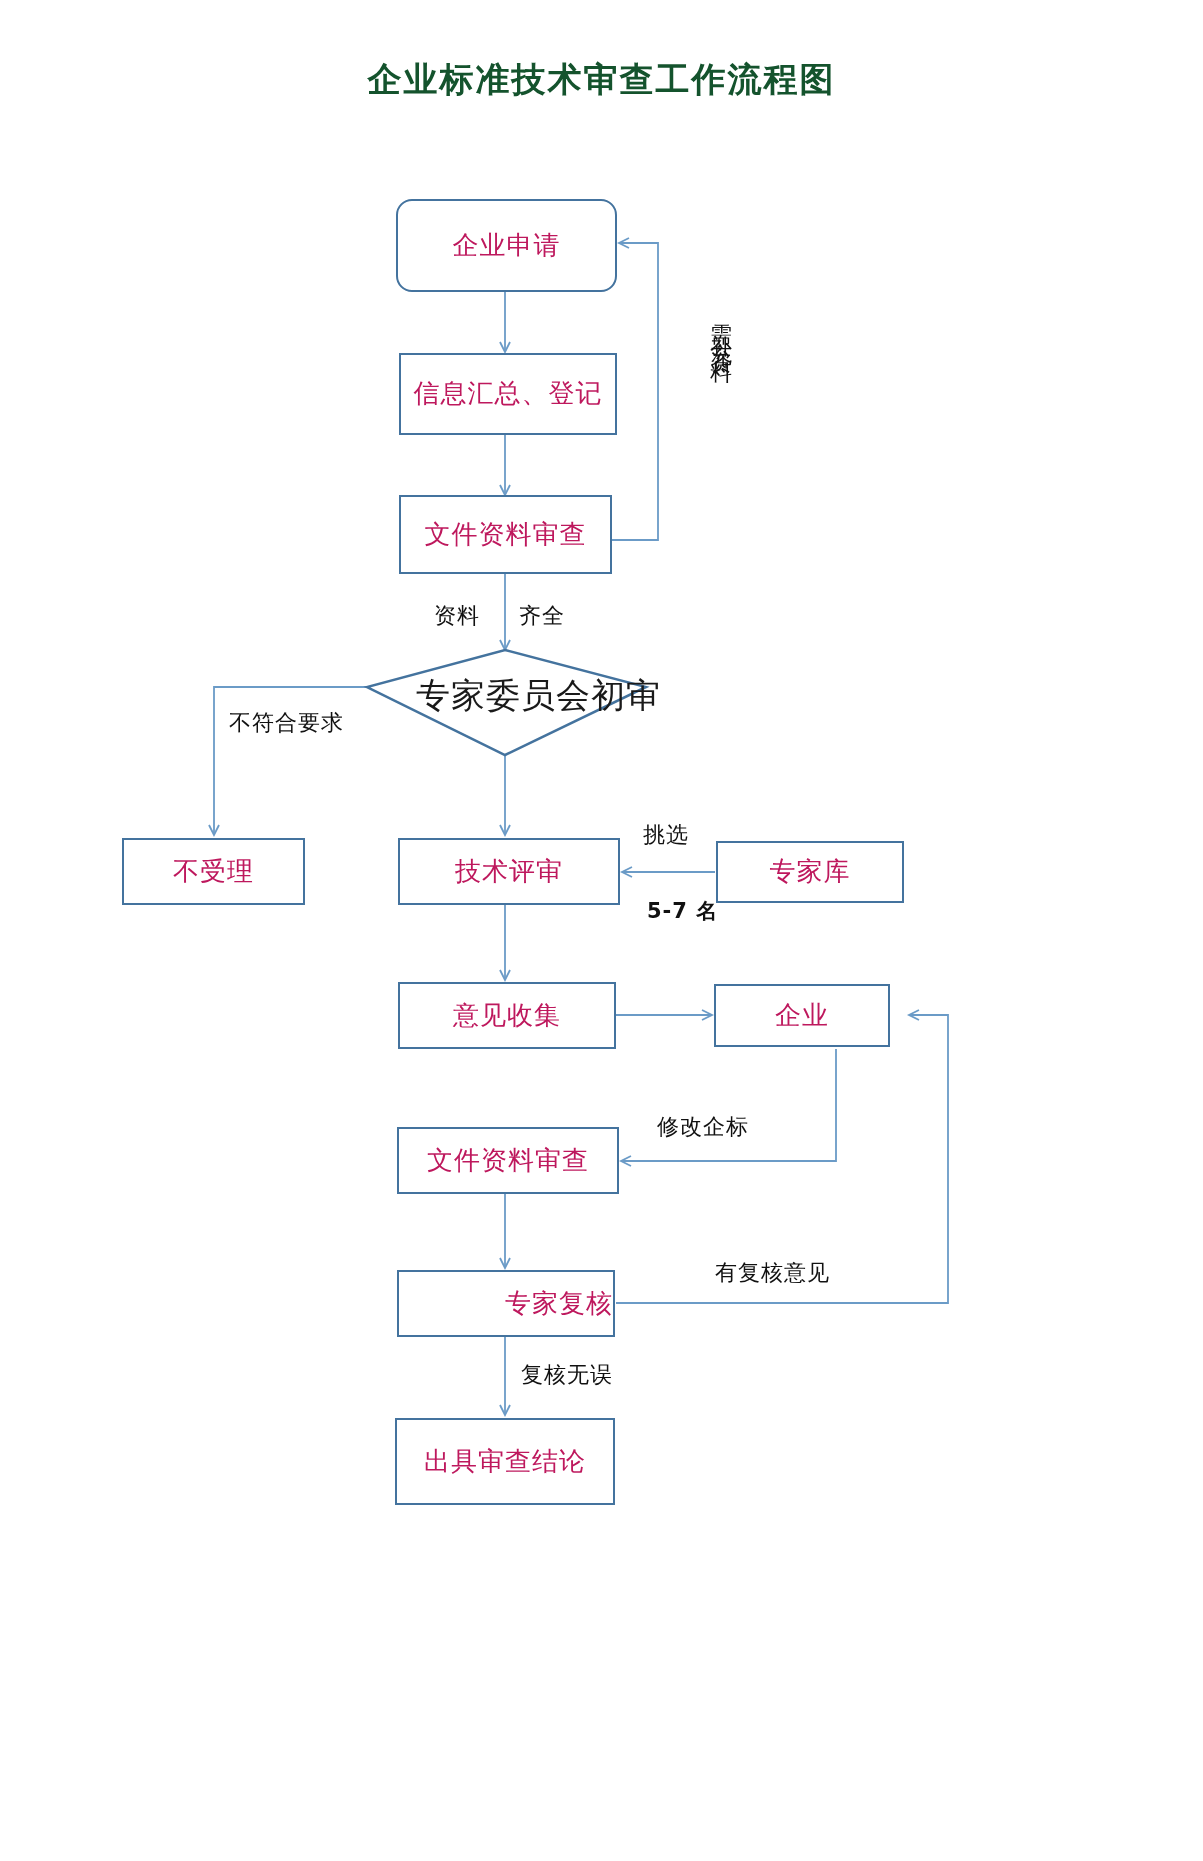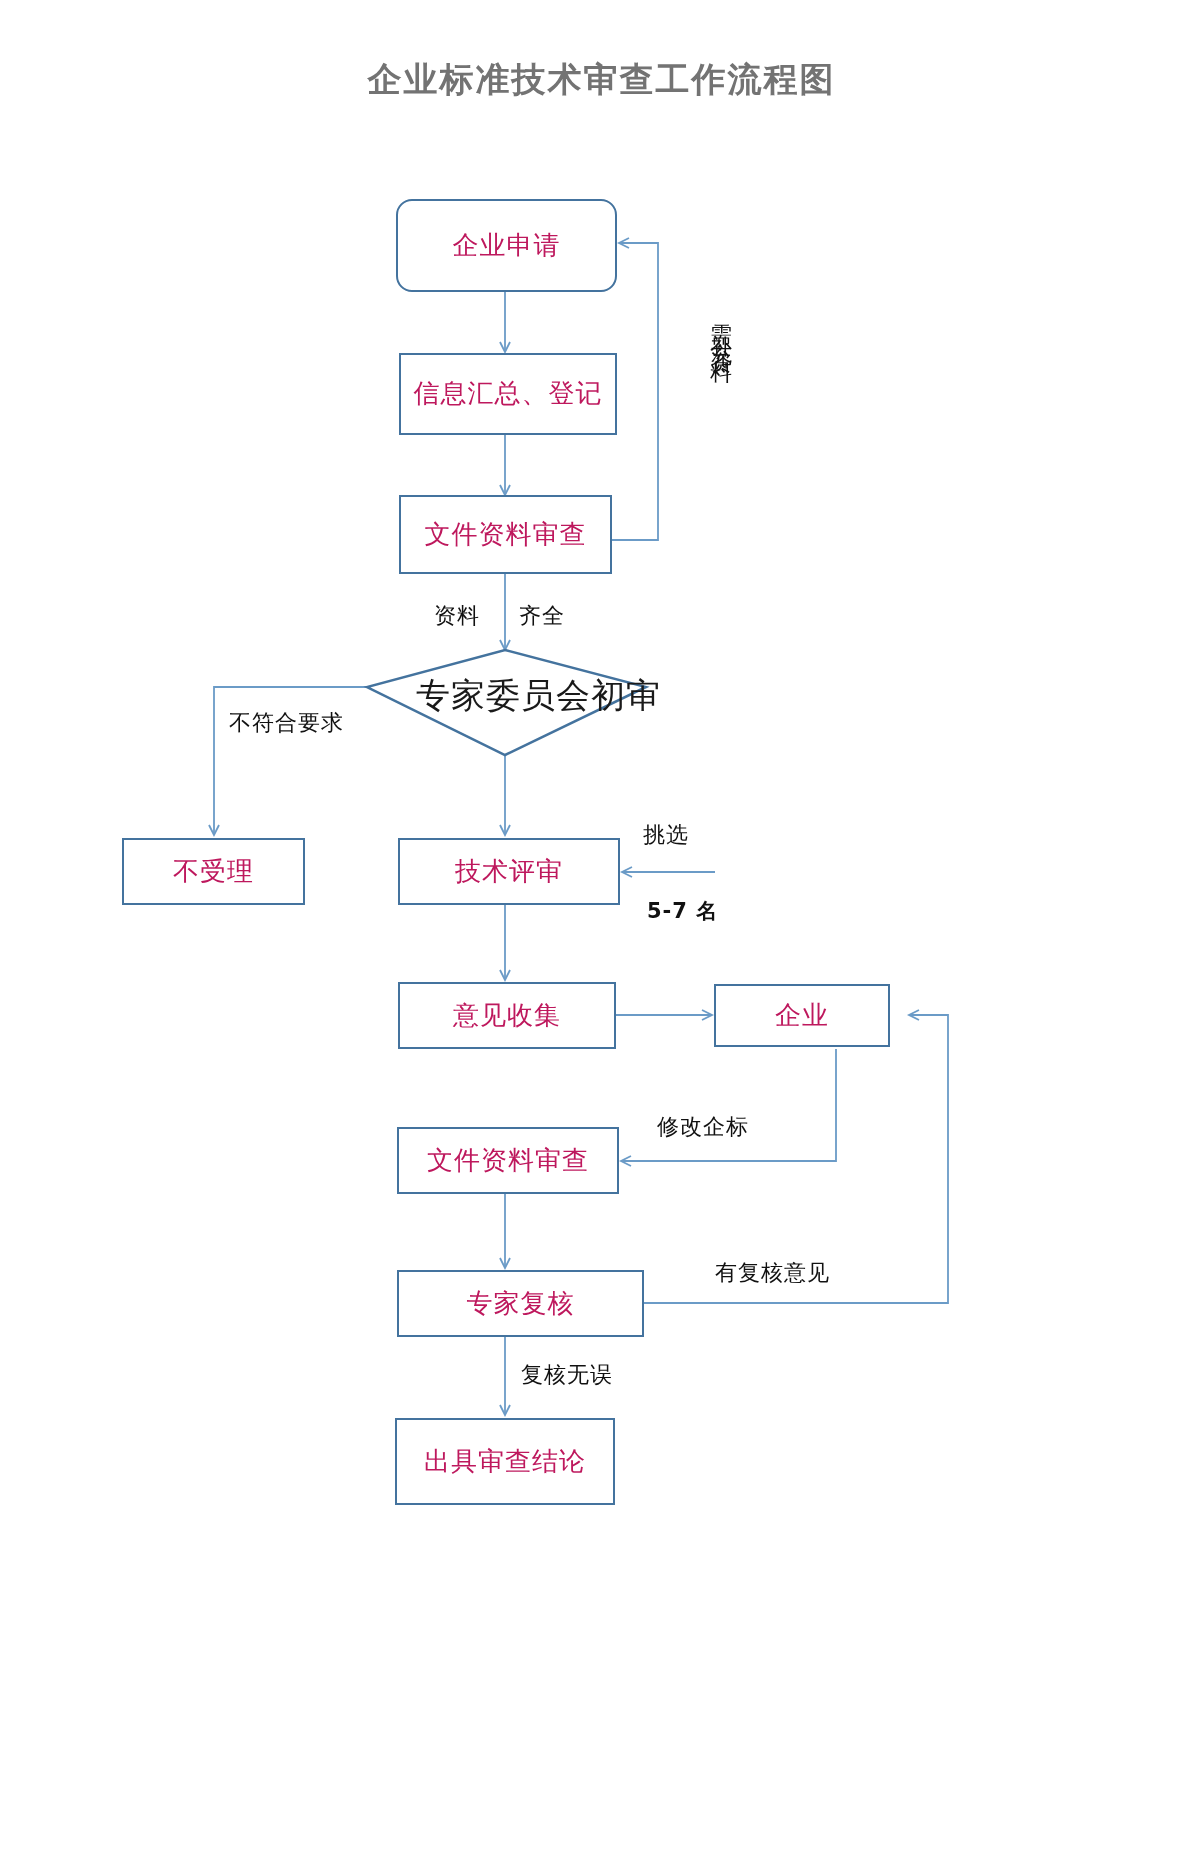--- a/index.html
+++ b/index.html
@@ -45,21 +45,21 @@
   .title {
     position: absolute;
     left: 0;
     top: 57px;
     width: 1203px;
     text-align: center;
     font-family: "DejaVu Sans", "Liberation Sans", sans-serif;
     font-weight: bold;
     font-size: 34px;
     letter-spacing: 2px;
-    color: #737373;
+    color: #14532d;
   }
   .edge-label {
     position: absolute;
     font-family: "Liberation Serif", "DejaVu Serif", serif;
     font-size: 22px;
     color: #111111;
     white-space: nowrap;
     letter-spacing: 1px;
   }
   .edge-label.vertical {
@@ -145,34 +145,37 @@
   <div class="diamond-label" style="left:416px; top:673px;">专家委员会初审</div>
 
   <div class="node" style="left:122px; top:838px; width:183px; height:67px;">
     <span>不受理</span>
   </div>
 
   <div class="node" style="left:398px; top:838px; width:222px; height:67px;">
     <span>技术评审</span>
   </div>
 
+  <div class="node" style="left:716px; top:841px; width:188px; height:62px;">
+    <span>专家库</span>
+  </div>
 
   <div class="node" style="left:398px; top:982px; width:218px; height:67px;">
     <span>意见收集</span>
   </div>
 
   <div class="node" style="left:714px; top:984px; width:176px; height:63px;">
     <span>企业</span>
   </div>
 
   <div class="node" style="left:397px; top:1127px; width:222px; height:67px;">
     <span>文件资料审查</span>
   </div>
 
-  <div class="node" style="left:397px; top:1270px; width:247px; height:67px;">
+  <div class="node" style="left:397px; top:1270px; width:218px; height:67px;justify-content:flex-end;">
     <span>专家复核</span>
   </div>
 
   <div class="node" style="left:395px; top:1418px; width:220px; height:87px;">
     <span>出具审查结论</span>
   </div>
 
   <div class="edge-label vertical" style="left:706px; top:307px;">需补充资料</div>
 
   <div class="edge-label" style="left:434px; top:601px;">资料</div>

